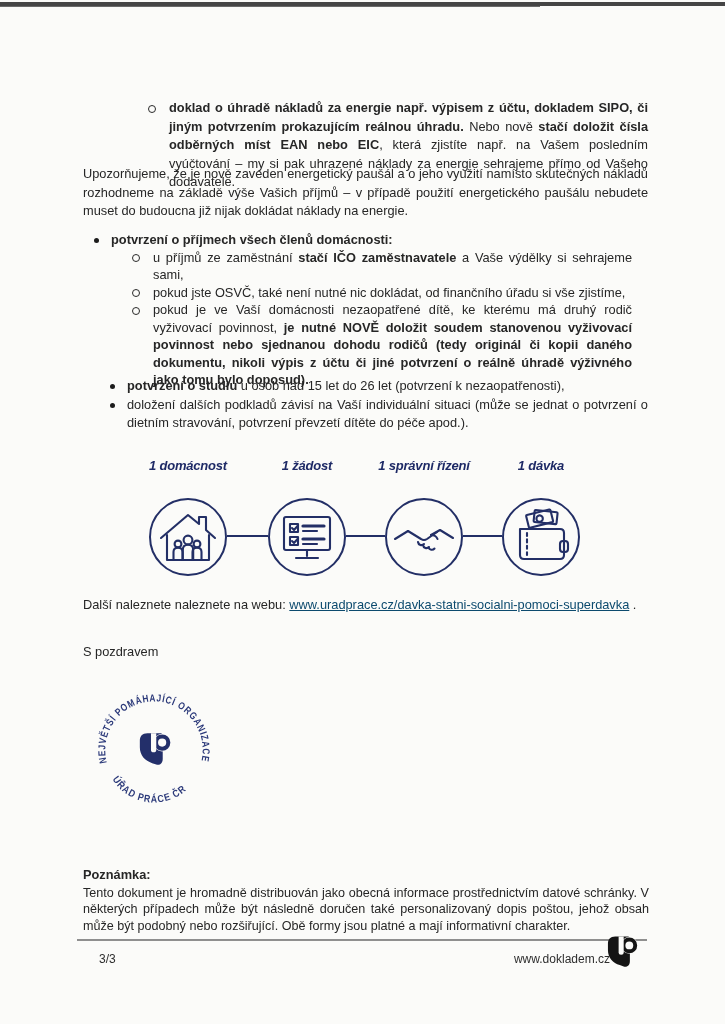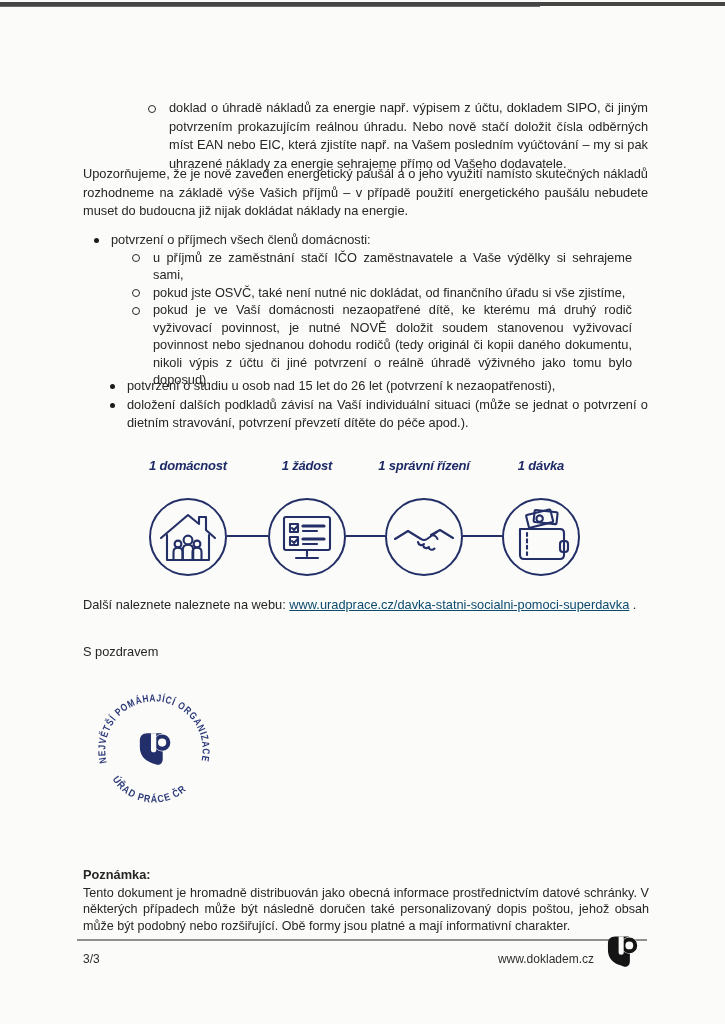--- a/index.html
+++ b/index.html
@@ -5,41 +5,41 @@
   html,body{margin:0;padding:0;background:#e8e8e6;}
   .page{
     position:relative;width:725px;height:1024px;margin:0 auto;
     background:#fbfbf9;overflow:hidden;
     font-family:"Liberation Sans","DejaVu Sans",sans-serif;
     color:#262626;font-size:12.8px;line-height:18.5px;
   }
   .abs{position:absolute;}
   p{margin:0;}
   .just{text-align:justify;}
-  .b{font-weight:400;}
+  .b{font-weight:700;}
   .scan-bar{position:absolute;top:2px;left:0;width:725px;height:4px;background:#454545;}
   .scan-bar2{position:absolute;top:6px;left:0;width:540px;height:1px;background:#6a6a6a;}
 
   
   .brow{display:flex;}
   .dot{flex:0 0 auto;width:5px;height:5px;border-radius:50%;background:#1c1c1c;margin:7px 12px 0 0;}
   .oring{flex:0 0 auto;width:6px;height:6px;border-radius:50%;border:1.3px solid #2a2a2a;margin:5.5px 0 0 0;}
   .bl{line-height:17.5px;}
 
   
   .step-label{position:absolute;width:140px;text-align:center;top:457px;
     color:#1e2a66;font-weight:700;font-size:13px;letter-spacing:-0.2px;font-style:italic;}
   .connector{position:absolute;top:535px;height:2.4px;background:#232f66;}
   .step-circle{position:absolute;top:497px;width:80px;height:80px;}
 
   .link{color:#0c4a6e;text-decoration:underline;cursor:pointer;}
   .note-title{font-weight:700;font-size:12.8px;}
   .note-body{line-height:16.5px;font-size:12.6px;}
   .footer-rule{position:absolute;top:939px;left:77px;width:570px;height:2px;background:#8f8f8f;}
-  .footer-text{position:absolute;top:950px;font-size:12px;color:#2e2e2e;}
+  .footer-text{position:absolute;top:950px;font-size:12px;color:#2e2e2e;margin-left:16px;}
   .stamp{position:absolute;left:88px;top:684px;color:#2c3a7a;}
   .up-footer{position:absolute;left:604px;top:933px;color:#141414;}
   svg{display:block;}
 </style>
 </head>
 <body>
 
 <div class="page">
 
   <svg width="0" height="0" style="position:absolute" aria-hidden="true">

